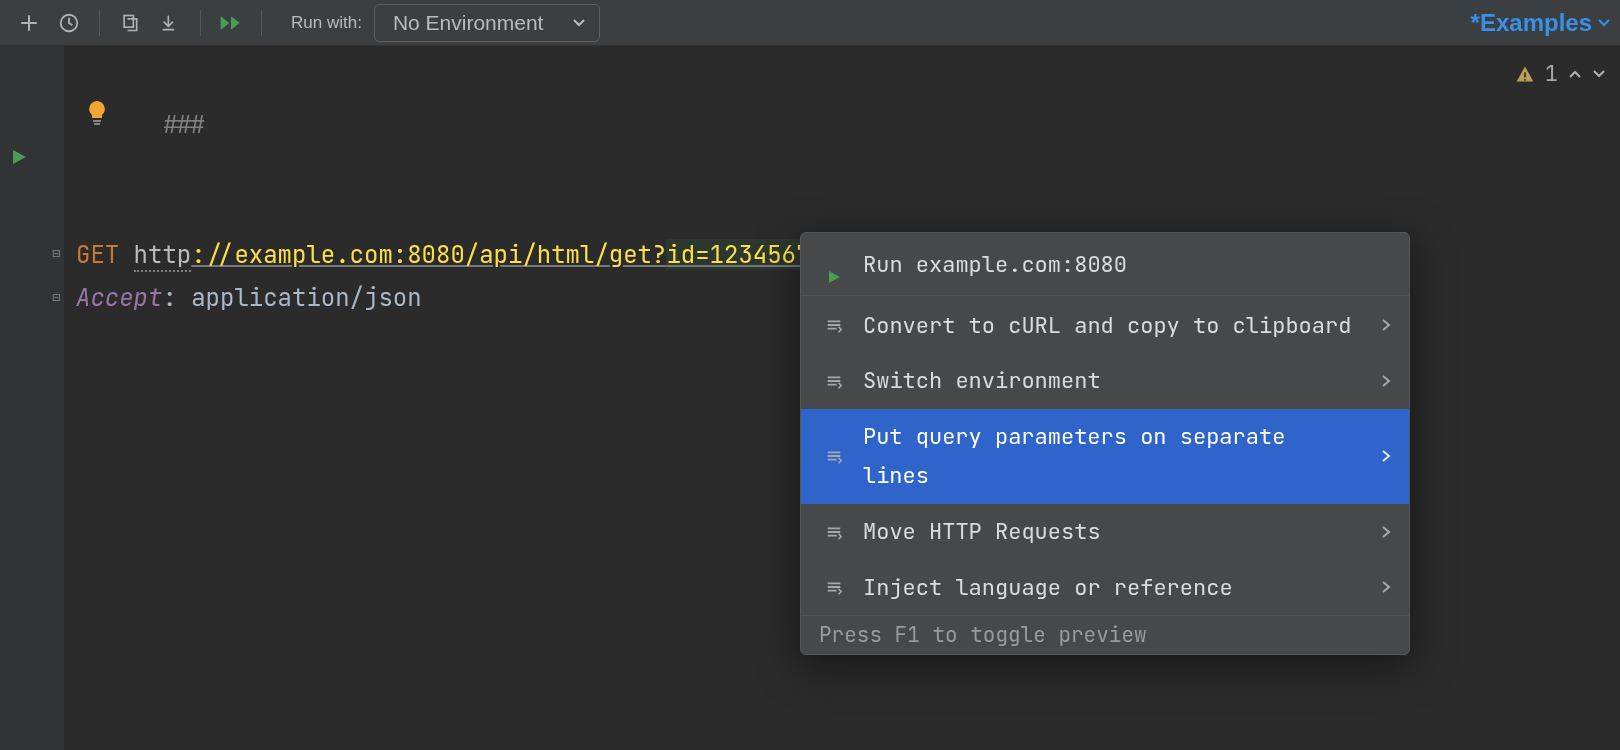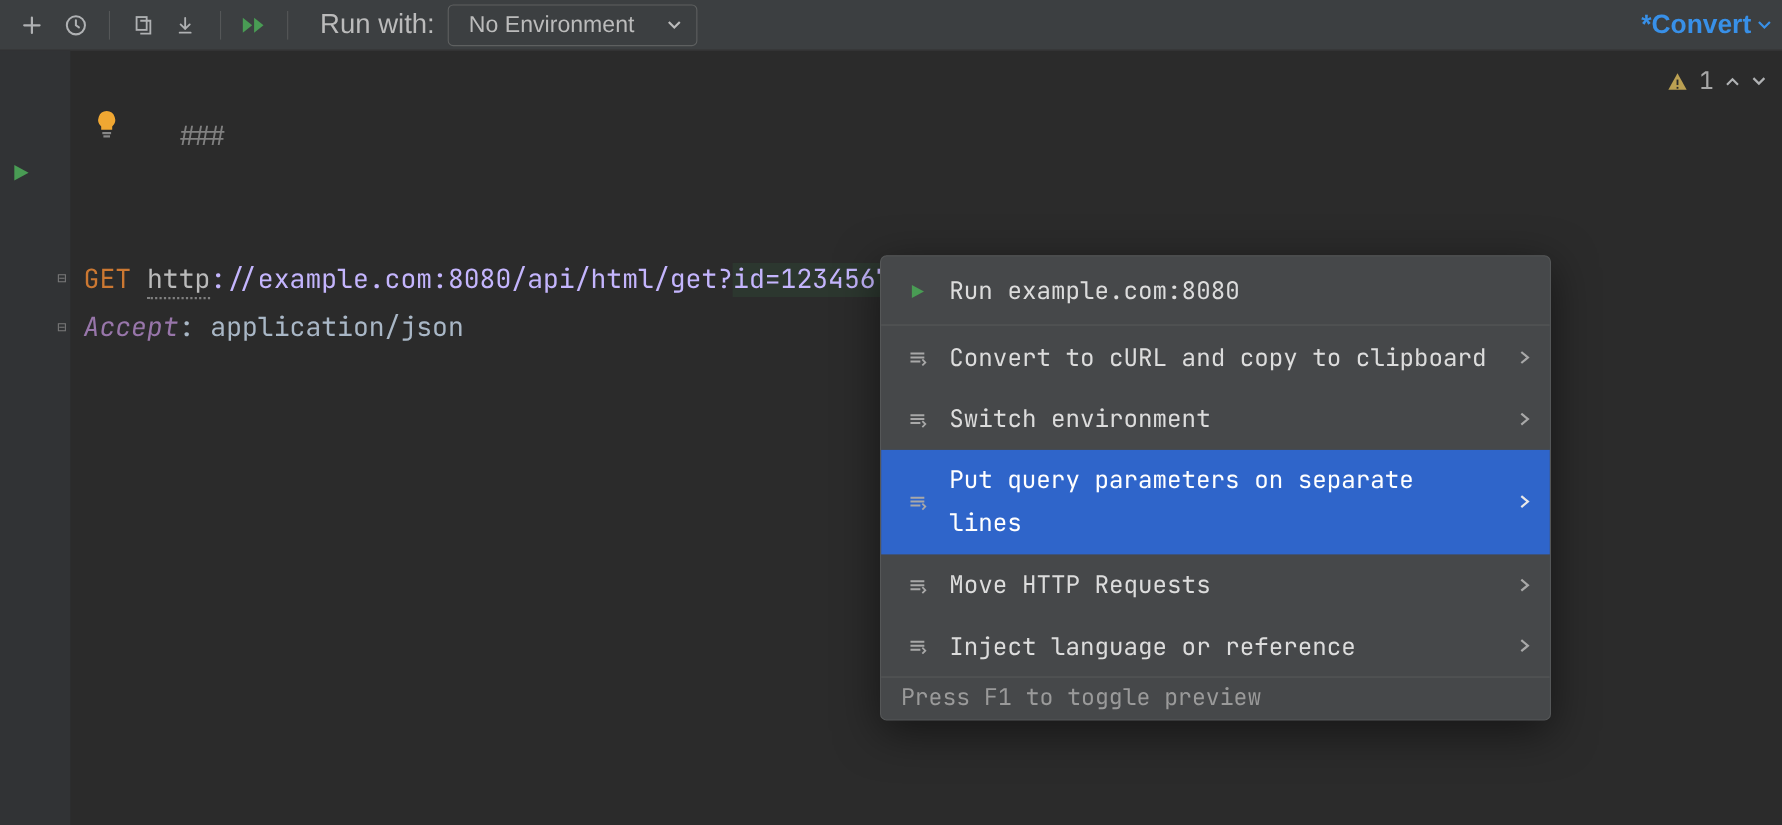--- a/index.html
+++ b/index.html
@@ -32,21 +32,21 @@
     color: #afb1b3;
     border-radius: 4px;
   }
   .tb-sep {
     width: 1px;
     height: 26px;
     background: #555758;
     margin: 0 9px;
   }
   .tb-label {
-    font-size: 25px;
+    font-size: 17px;
     color: #bbbbbb;
     margin: 0 10px 0 18px;
   }
   .env-select {
     display: flex;
     align-items: center;
     gap: 30px;
     background: #3c3f41;
     border: 1px solid #5e6060;
     border-radius: 5px;
@@ -100,21 +100,21 @@
     position: absolute;
     left: -12px;
     top: 50%;
     transform: translateY(-50%);
     color: #787878;
     font-size: 14px;
   }
   .tok-hash { color: #808080; }
   .tok-method { color: #cc7832; }
   .tok-scheme { color: #bbbbbb; border-bottom: 2px dotted #808080; }
-  .tok-url { color: #c4b5fd; text-decoration-color: #787878; }
+  .tok-url { color: #fde047; text-decoration: underline; text-decoration-color: #787878; }
   .tok-header-name { color: #9876aa; font-style: italic; text-align: center; }
   .tok-header-val { color: #a9b7c6; }
   .tok-query-hl { background: #32593d44; }
 
   .bulb {
     position: absolute;
     left: 22px;
     top: 54px;
     color: #f0a732;
     font-size: 24px;
@@ -150,21 +150,21 @@
   .popup-item {
     display: flex;
     align-items: center;
     gap: 18px;
     padding: 8px 18px 8px 22px;
     color: #dcdcdc;
     position: relative;
   }
   .popup-item .label { flex: 1 1 auto; }
   .popup-item .subarr { color: #a8a8a8; }
-  .popup-item.top { padding-top: 12px; }
+  .popup-item.top { padding-top: 12px; align-items: flex-end; }
   .popup-sep {
     height: 1px;
     background: #565859;
     margin: 2px 0;
   }
   .popup-item.selected {
     background: #2f65ca;
     color: #ffffff;
   }
   .popup-item.selected .subarr { color: #e8e8e8; }
@@ -217,21 +217,21 @@
   <div class="tb-sep"></div>
   <span class="tb-label">Run with:</span>
   <div class="env-select">
     <span>No Environment</span>
     <svg width="12" height="8" viewBox="0 0 12 8">
         <path d="M1 1l5 5 5-5" stroke="#bbbbbb" stroke-width="2" fill="none"></path>
       </svg>
   </div>
   <div class="spacer"></div>
   <div class="examples-link">
-    <span>*Convert</span>
+    <span>*Examples</span>
     <svg width="12" height="8" viewBox="0 0 12 8">
         <path d="M1 1l5 5 5-5" stroke="#3890e8" stroke-width="2" fill="none"></path>
       </svg>
   </div>
 </div>
 
 <div class="editor-shell">
   <div class="gutter">
     <div class="gutter-run">
       <svg width="18" height="18" viewBox="0 0 18 18">

